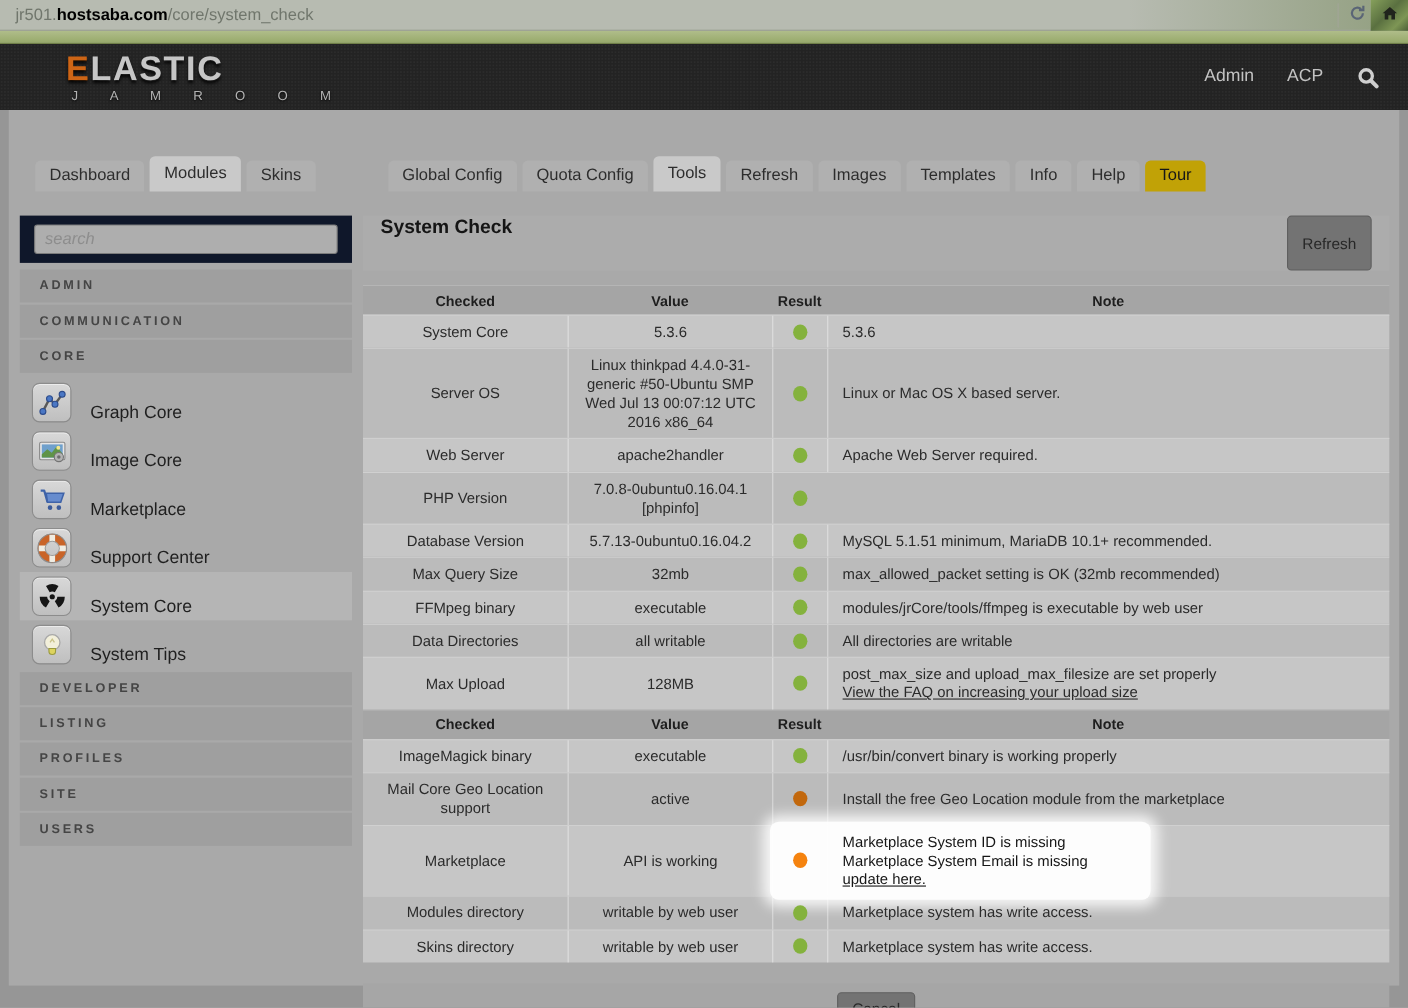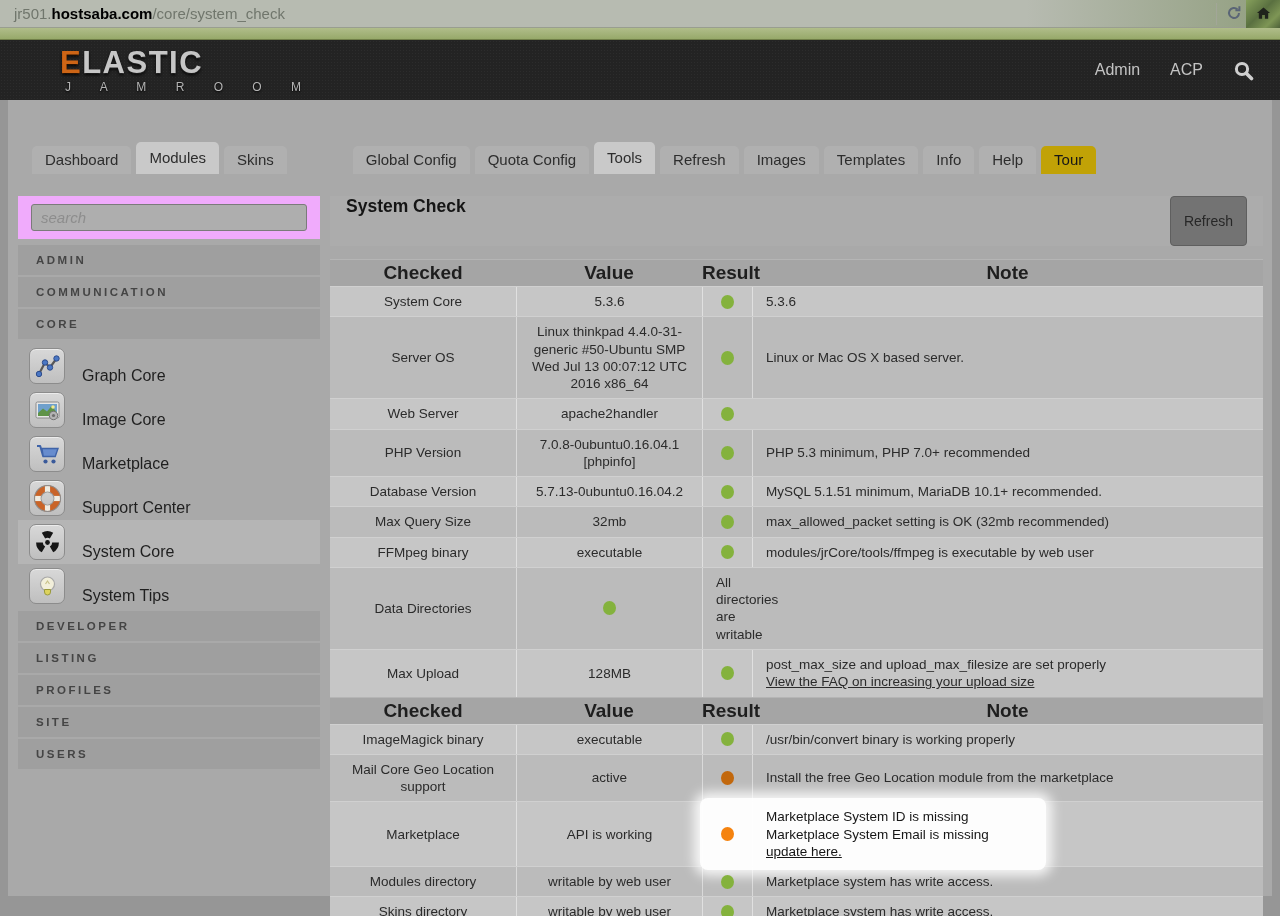--- a/index.html
+++ b/index.html
@@ -60,21 +60,21 @@
   .tab.active{ background:#c9c9c9; padding-top:8px; padding-bottom:9px; }
   .tab.gold{ background:#c1a206; color:#171717; }
   .tab-spacer{ width:61px; }
 
   
   .layout{ display:flex; margin-top:22px; }
   .sidebar{ width:302px; flex:none; }
   .main-col{ flex:1; margin-left:10px; }
 
   
-  .search-wrap{ background:#f0abfc; padding:8px 13px; margin-bottom:6px; }
+  .search-wrap{ background:#0f172a; padding:8px 13px; margin-bottom:6px; }
   .search-input{ width:100%; height:27px; background:#aeaeae; border:1px solid #7b7b7b;
     border-radius:3px; font-family:"Liberation Sans",sans-serif; font-size:15px;
     font-style:italic; color:#4f4f4f; padding:0 9px; outline:none; }
   .search-input::placeholder{ color:#8d8d8d; font-style:italic; }
   .group-bar{ height:30px; margin-bottom:2px; background:#9f9f9f; display:flex;
     align-items:center; padding-left:18px; font-size:11.5px; font-weight:bold;
     letter-spacing:2.5px; color:#454545; cursor:pointer; }
   .modules-list{ padding:3px 0; }
   .module-item{ display:flex; align-items:center; gap:17px; padding:2px 0 2px 11px;
     min-height:44px; cursor:pointer; }
@@ -88,21 +88,21 @@
   
   .title-bar{ background:#acacac; height:50px; display:flex; 
     padding:0 16px; margin-bottom:13px; }
   .page-title{ font-size:17.5px; font-weight:bold; color:#151515; margin:0; }
   .btn{ background:#737373; border:1px solid #5f5f5f; border-radius:4px;
     padding:6px 13px; font-size:14px; color:#272727; cursor:pointer;
     font-family:"Liberation Sans",sans-serif; }
 
   .t-header{ display:grid; grid-template-columns:186px 186px 50px 1fr;
     background:#a5a5a5; min-height:27px; align-items:center;
-    font-weight:bold; font-size:19px; color:#1e1e1e; text-align:center;
+    font-weight:bold; font-size:13px; color:#1e1e1e; text-align:center;
     border-top:1px solid #b5b5b5; }
   .t-row{ display:grid; grid-template-columns:186px 186px 50px 1fr;
     position:relative; font-size:13.5px; color:#2b2b2b;
     border-top:1px solid #d0d0d0; }
   .t-row.light{ background:#c6c6c6; }
   .t-row.dark{ background:#bbbbbb; }
   .cell{ padding:6px 6px; display:flex; flex-direction:column; justify-content:center;
     align-items:center; text-align:center; line-height:1.28; position:relative; z-index:2; }
   .cell + .cell{ border-left:1px solid rgba(255,255,255,0.45); }
   .cell.note{ align-items:flex-start; text-align:left; padding-left:13px; }
@@ -314,33 +314,33 @@
             </div>
           </div>
           <div class="t-row light">
             <div class="cell">Web Server</div>
             <div class="cell">
               <div>apache2handler</div>
             </div>
             <div class="cell">
               <span class="dot" style="background: rgb(132, 178, 61);"></span>
             </div>
+            <div class="cell note">
+              <div>Apache Web Server required.</div>
+            </div>
           </div>
           <div class="t-row dark">
             <div class="cell">PHP Version</div>
             <div class="cell">
               <div>7.0.8-0ubuntu0.16.04.1</div>
               <div>[phpinfo]</div>
             </div>
             <div class="cell">
               <span class="dot" style="background: rgb(132, 178, 61);"></span>
             </div>
-            <div class="cell note">
-              <div>PHP 5.3 minimum, PHP 7.0+ recommended</div>
-            </div>
           </div>
           <div class="t-row light">
             <div class="cell">Database Version</div>
             <div class="cell">
               <div>5.7.13-0ubuntu0.16.04.2</div>
             </div>
             <div class="cell">
               <span class="dot" style="background: rgb(132, 178, 61);"></span>
             </div>
             <div class="cell note">
@@ -366,20 +366,23 @@
             </div>
             <div class="cell">
               <span class="dot" style="background: rgb(132, 178, 61);"></span>
             </div>
             <div class="cell note">
               <div>modules/jrCore/tools/ffmpeg is executable by web user</div>
             </div>
           </div>
           <div class="t-row dark">
             <div class="cell">Data Directories</div>
+            <div class="cell">
+              <div>all writable</div>
+            </div>
             <div class="cell">
               <span class="dot" style="background: rgb(132, 178, 61);"></span>
             </div>
             <div class="cell note">
               <div>All directories are writable</div>
             </div>
           </div>
           <div class="t-row light">
             <div class="cell">Max Upload</div>
             <div class="cell">

